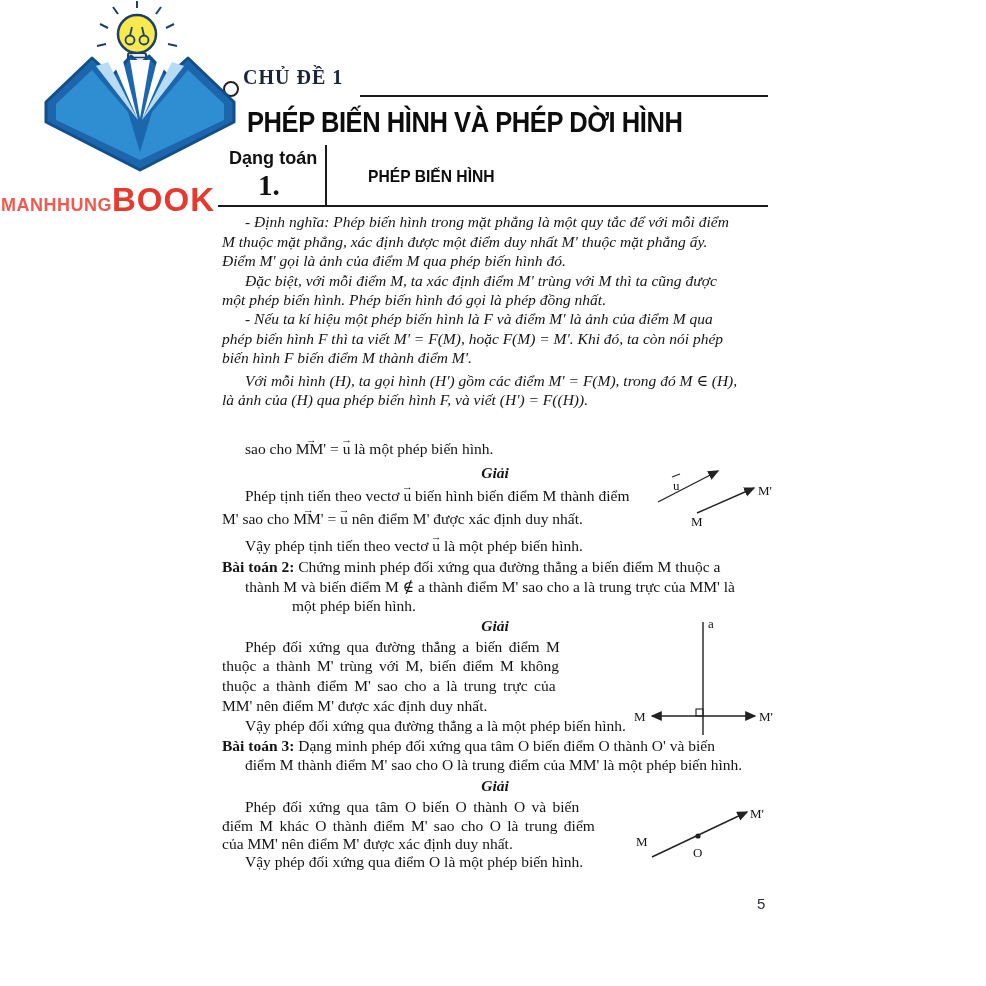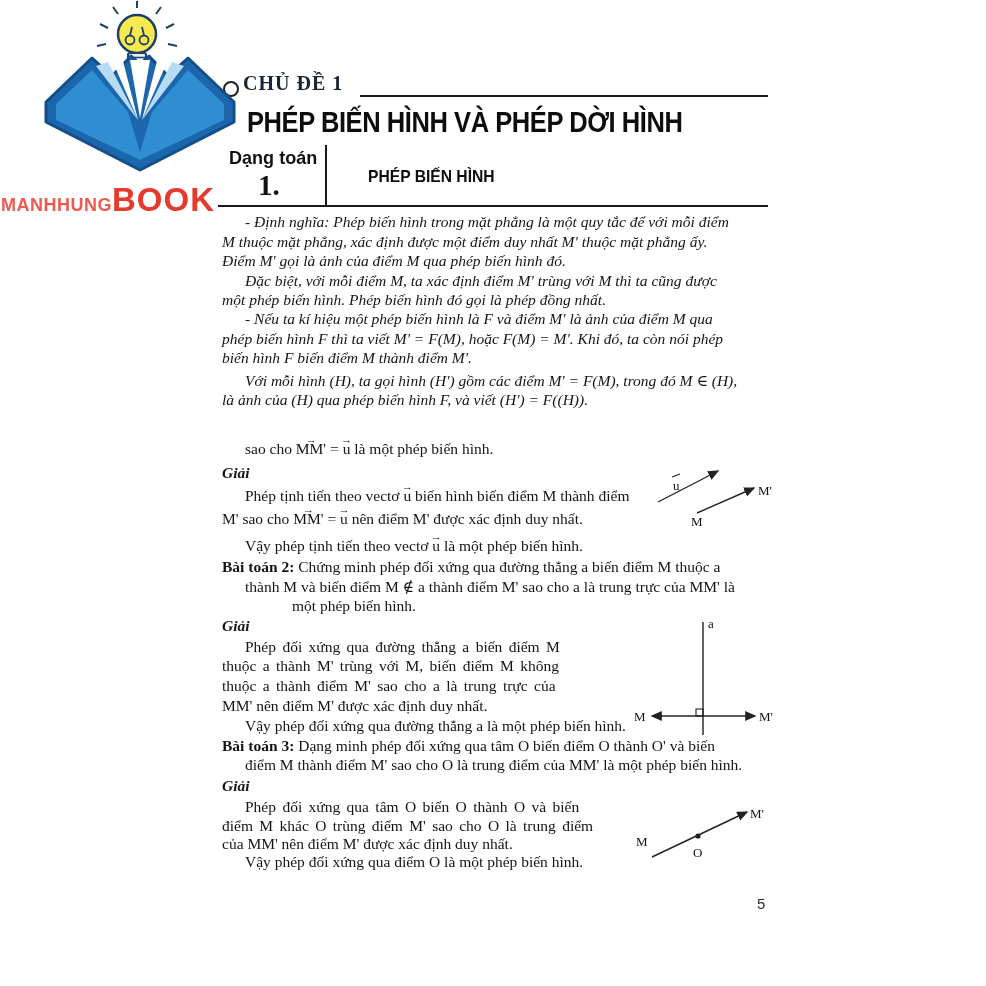--- a/index.html
+++ b/index.html
@@ -2,21 +2,21 @@
 <html><head>
 <meta charset="utf-8">
 <style>
   html,body{margin:0;padding:0;background:#fff;}
   #page{position:relative;width:986px;height:986px;background:#ffffff;overflow:hidden;
         font-family:"Liberation Serif","DejaVu Serif",serif;color:#1a1a1a;}
 
   
   .chapter-bullet{position:absolute;left:223px;top:81px;width:12px;height:12px;
         border:2px solid #222;border-radius:50%;z-index:1;}
-  .chapter-label{position:absolute;left:243px;top:72px;font-family:"Liberation Serif","DejaVu Serif",serif;
+  .chapter-label{position:absolute;left:243px;top:66px;font-family:"Liberation Serif","DejaVu Serif",serif;
         font-weight:700;font-size:20px;color:#1b2435;letter-spacing:1px;z-index:1;}
   .chapter-rule{position:absolute;left:360px;top:95px;width:408px;height:2px;background:#1a1a1a;z-index:1;}
   .page-title{position:absolute;left:247px;top:106px;font-family:"Liberation Sans","DejaVu Sans",sans-serif;
         font-weight:900;font-size:29px;color:#0d0d0d;transform:scaleX(.88);transform-origin:left;
         letter-spacing:-.5px;white-space:nowrap;z-index:1;}
   .dang-toan{position:absolute;left:229px;top:147px;font-family:"Liberation Sans","DejaVu Sans",sans-serif;
         font-weight:800;font-size:19px;color:#111;transform:scaleX(.95);transform-origin:left;z-index:1;}
   .dang-toan-num{position:absolute;left:258px;top:169px;font-weight:700;font-size:29px;color:#111;z-index:1;}
   .vdivider{position:absolute;left:325px;top:145px;width:2px;height:62px;background:#1a1a1a;z-index:1;}
   .section-title{position:absolute;left:368px;top:167px;font-family:"Liberation Sans","DejaVu Sans",sans-serif;
@@ -27,21 +27,21 @@
   #logo-svg{position:absolute;left:0;top:0;z-index:5;}
   .brand{position:absolute;left:1px;top:181px;white-space:nowrap;z-index:6;
         font-family:"Liberation Sans","DejaVu Sans",sans-serif;}
   .brand .p1{font-size:18px;font-weight:700;letter-spacing:.5px;}
   .brand .p2{font-size:33px;font-weight:800;letter-spacing:1px;}
 
   
   #body-layer{position:absolute;left:0;top:0;width:986px;height:986px;z-index:2;padding-left:20px;}
   .bl{position:absolute;font-size:15.5px;line-height:20px;white-space:nowrap;color:#141414;}
   .bl.it{font-style:italic;}
-  .bl.ctr{text-align:left;}
+  .bl.ctr{text-align:center;}
   .bl.wide{word-spacing:2.5px;}
   .bseg{font-weight:700;}
   .oa{position:relative;display:inline-block;}
   .oa::after{content:"\2192";position:absolute;left:50%;transform:translateX(-50%) scaleY(.8);
         top:-0.80em;font-size:.72em;font-style:normal;}
 
   
   .dsvg{position:absolute;z-index:2;}
   .dlabel{font-family:"Liberation Serif","DejaVu Serif",serif;font-size:13px;fill:#141414;}
 
@@ -85,21 +85,21 @@
       <div class="bl it ctr" style="top: 616px; left: 222px; width: 546px;"><span class="bseg">Giải</span></div>
       <div class="bl wide" style="top: 637px; left: 245px;"><span>Phép đối xứng qua đường thẳng a biến điểm M</span></div>
       <div class="bl wide" style="top: 656px; left: 222px;"><span>thuộc a thành M' trùng với M, biến điểm M không</span></div>
       <div class="bl wide" style="top: 676px; left: 222px;"><span>thuộc a thành điểm M' sao cho a là trung trực của</span></div>
       <div class="bl" style="top: 696px; left: 222px;"><span>MM' nên điểm M' được xác định duy nhất.</span></div>
       <div class="bl" style="top: 716px; left: 245px;"><span>Vậy phép đối xứng qua đường thẳng a là một phép biến hình.</span></div>
       <div class="bl" style="top: 736px; left: 222px;"><span class="bseg">Bài toán 3: </span><span>Dạng minh phép đối xứng qua tâm O biến điểm O thành O' và biến</span></div>
       <div class="bl" style="top: 755px; left: 245px;"><span>điểm M thành điểm M' sao cho O là trung điểm của MM' là một phép biến hình.</span></div>
       <div class="bl it ctr" style="top: 776px; left: 222px; width: 546px;"><span class="bseg">Giải</span></div>
       <div class="bl wide" style="top: 797px; left: 245px;"><span>Phép đối xứng qua tâm O biến O thành O và biến</span></div>
-      <div class="bl wide" style="top: 816px; left: 222px;"><span>điểm M khác O trùng điểm M' sao cho O là trung điểm</span></div>
+      <div class="bl wide" style="top: 816px; left: 222px;"><span>điểm M khác O thành điểm M' sao cho O là trung điểm</span></div>
       <div class="bl" style="top: 834px; left: 222px;"><span>của MM' nên điểm M' được xác định duy nhất.</span></div>
       <div class="bl" style="top: 852px; left: 245px;"><span>Vậy phép đối xứng qua điểm O là một phép biến hình.</span></div>
     </div>
 
   <svg class="dsvg" style="left:628px;top:455px" width="158" height="78" viewBox="0 0 158 78">
     <defs>
       <marker id="ah1" markerWidth="9" markerHeight="8" refX="7" refY="3.5" orient="auto">
         <path d="M0,0 L8,3.5 L0,7 Z" fill="#222"></path>
       </marker>
     </defs>

